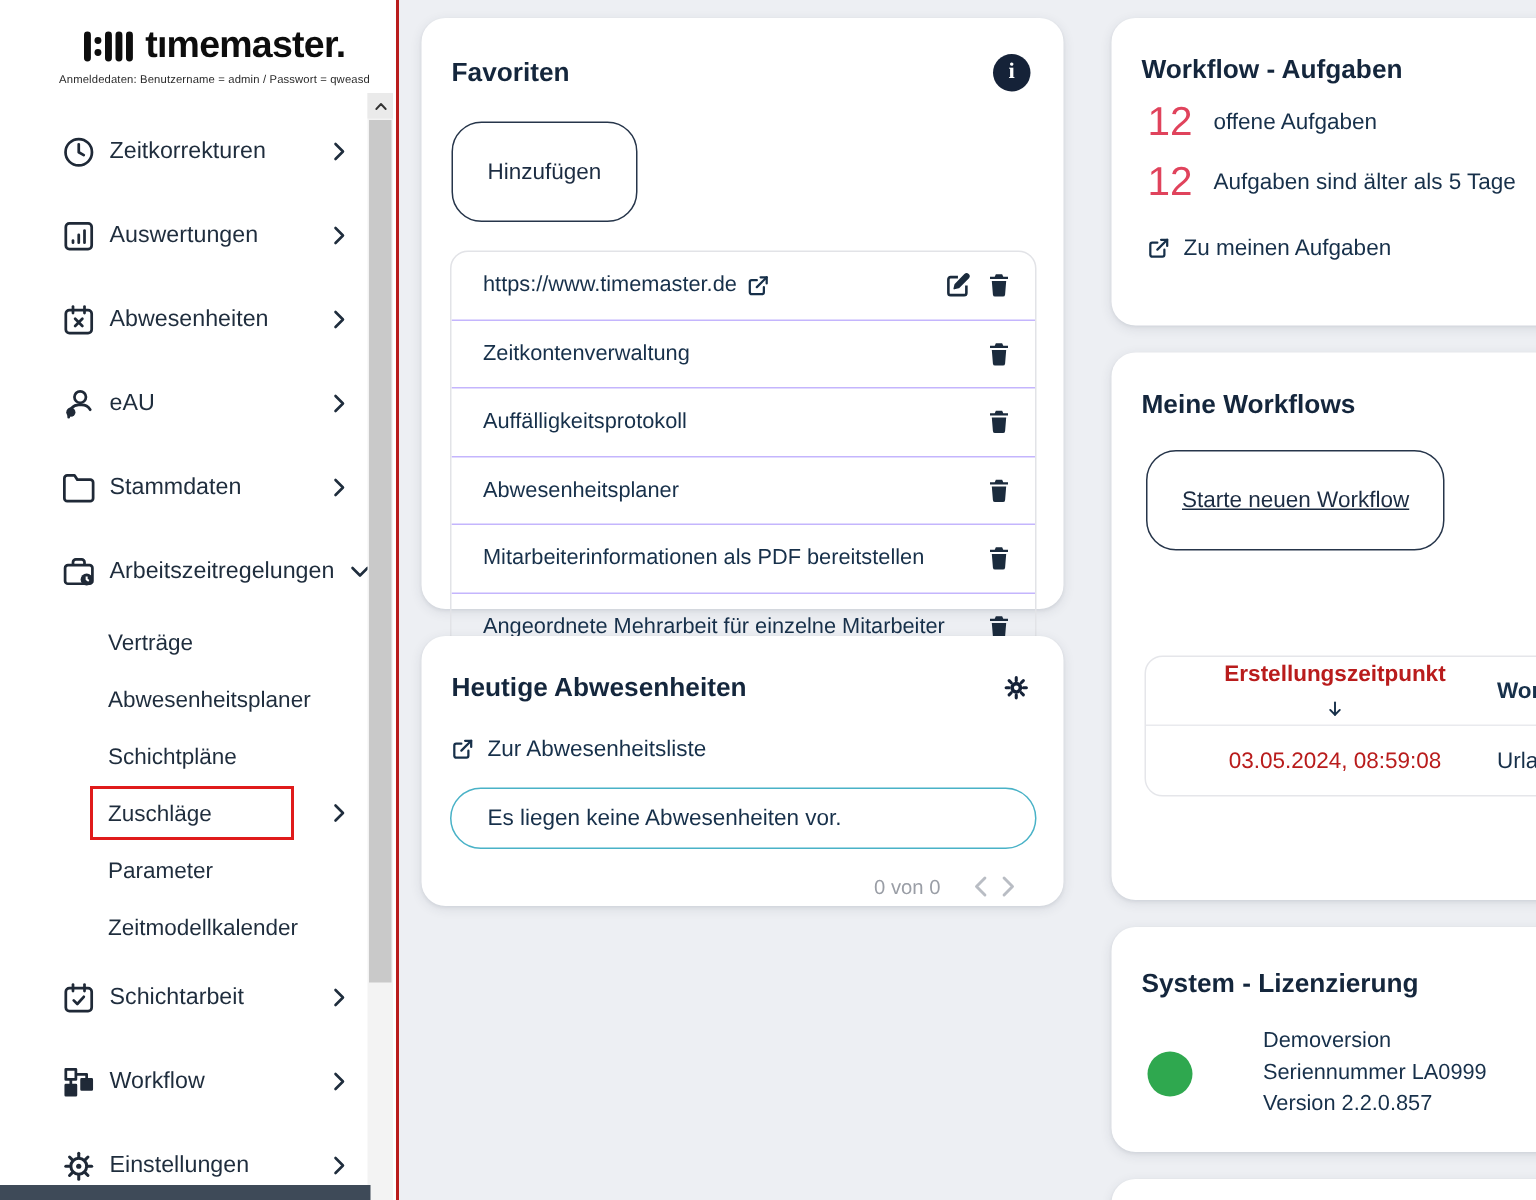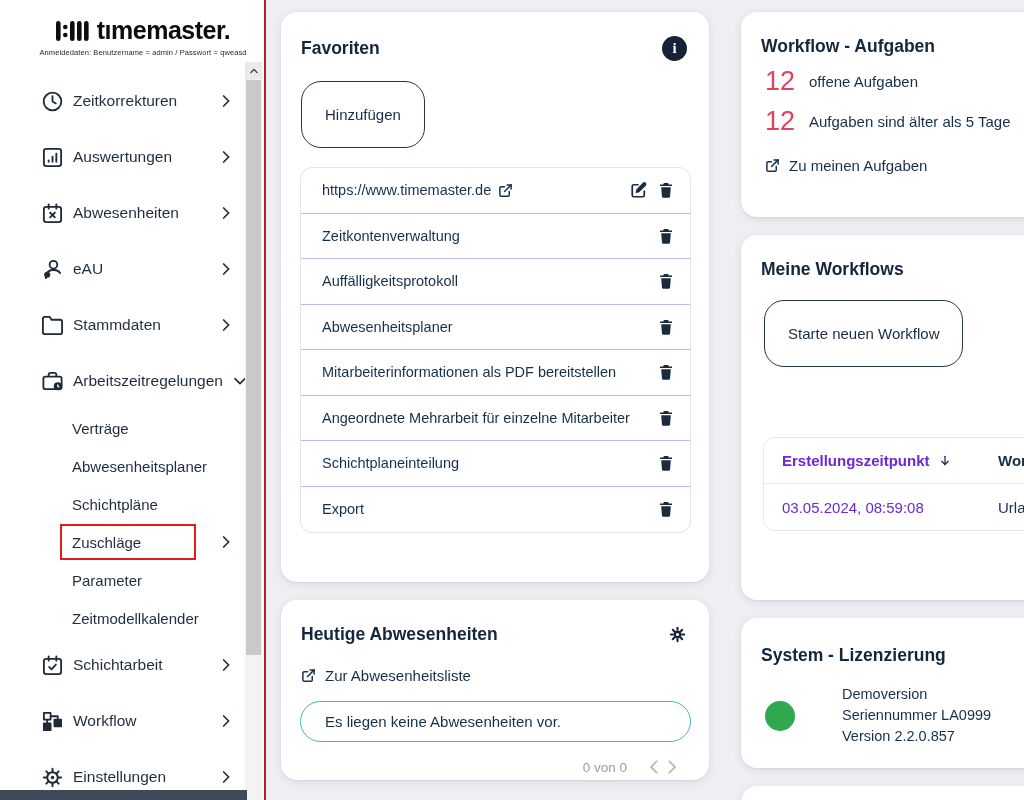--- a/index.html
+++ b/index.html
@@ -30,21 +30,21 @@
 
   
   .main { display:flex; align-items:flex-start; }
   .col-left { width:428px; margin-left:15px; padding-top:12px; display:flex; flex-direction:column; gap:18px; flex:none; }
   .col-right { width:420px; margin-left:32px; padding-top:12px; display:flex; flex-direction:column; gap:18px; flex:none; }
   .card { background:#fff; border-radius:16px; box-shadow:0 2px 8px rgba(40,50,70,.10), 0 1px 2px rgba(40,50,70,.06); }
   .card-head { display:flex; align-items:center; justify-content:space-between; padding:24px 22px 0 20px; }
   .card-title { font-size:17.5px; font-weight:bold; color:#14263c; }
 
   
-  .card-fav { height:570px; }
+  .card-fav { height:394px; }
   .info-btn { width:25px; height:25px; border-radius:50%; background:#152238; color:#fff; display:flex; align-items:center; justify-content:center; cursor:pointer; font-family:"Liberation Serif",serif; font-weight:bold; font-size:15px; }
   .info-btn::after { content:"i"; }
   .btn-pill { display:inline-block; margin:20px 0 0 20px; padding:24px 23px; border:1.5px solid #26354a; border-radius:20px; background:#fff; font-size:15px; color:#1c2c42; cursor:pointer; font-family:inherit; }
   .fav-list { margin:19px 18px 0 19px; border:1px solid #e2e3e7; border-radius:12px; overflow:hidden; }
   .fav-row { display:flex; align-items:center; height:45.5px; padding:0 15px 0 21px; border-bottom:1px solid #c4b5fd; }
   .fav-row:last-child { border-bottom:none; }
   .fav-row .lbl { font-size:14.5px; color:#17304a; flex:1; display:flex; align-items:center; gap:7px; min-width:0; white-space:nowrap; }
   .act { width:18px; height:18px; color:#1b2b3d; cursor:pointer; flex:none; }
   .act + .act { margin-left:9px; }
   .ext { width:15px; height:15px; color:#17304a; flex:none; }
@@ -63,21 +63,21 @@
   .stat-row { display:flex; align-items:center; gap:11px; padding-left:24px; margin-top:9px; }
   .stat-row:first-of-type { margin-top:21px; }
   .stat-num { font-size:27px; color:#e0435c; min-width:33px; }
   .stat-lbl { font-size:15px; color:#17304a; }
 
   
   .card-flows { height:365px; }
   .wf-table { margin:70px 0 0 22px; width:430px; border:1px solid #e5e6ea; border-radius:12px; overflow:hidden; }
   .wf-tr { display:flex; align-items:center; height:46px; }
   .wf-tr.head { border-bottom:1px solid #e9eaee; font-weight:bold; }
-  .wf-c1 { width:234px; padding-left:18px; font-size:15px; color:#6d28d9; display:flex; align-items:center; gap:8px; }
+  .wf-c1 { width:234px; padding-left:18px; font-size:15px; color:#b91c1c; display:flex; align-items:center; gap:8px;flex-direction:column; }
   .wf-c2 { flex:1; font-size:15px; color:#17304a; white-space:nowrap; overflow:hidden; }
   .sort-ic { width:14px; height:14px; color:#17304a; }
 
   
   .card-lic { height:150px; }
   .lic-row { display:flex; align-items:center; margin:18px 0 0 24px; gap:47px; }
   .lic-dot { width:30px; height:30px; border-radius:50%; background:#2fa84f; flex:none; }
   .lic-lines { font-size:14.5px; color:#17304a; line-height:21px; }
   .card-stub { height:40px; }
 
@@ -449,21 +449,21 @@
             <use href="#i-ext"></use>
           </svg>
         <span>Zu meinen Aufgaben</span>
       </div>
     </section>
 
     <section class="card card-flows">
       <div class="card-head">
         <h2 class="card-title">Meine Workflows</h2>
       </div>
-      <button class="btn-pill" style="margin-left:23px;">Starte neuen Workflow</button>
+      <button class="btn-pill" style="margin-left:23px;text-decoration:underline;">Starte neuen Workflow</button>
       <div class="wf-table">
         <div class="wf-tr head">
           <span class="wf-c1">
             <span>Erstellungszeitpunkt</span>
             <svg class="sort-ic">
                 <use href="#i-sort"></use>
               </svg>
           </span>
           <span class="wf-c2"><span>Workflow</span></span>
         </div>

